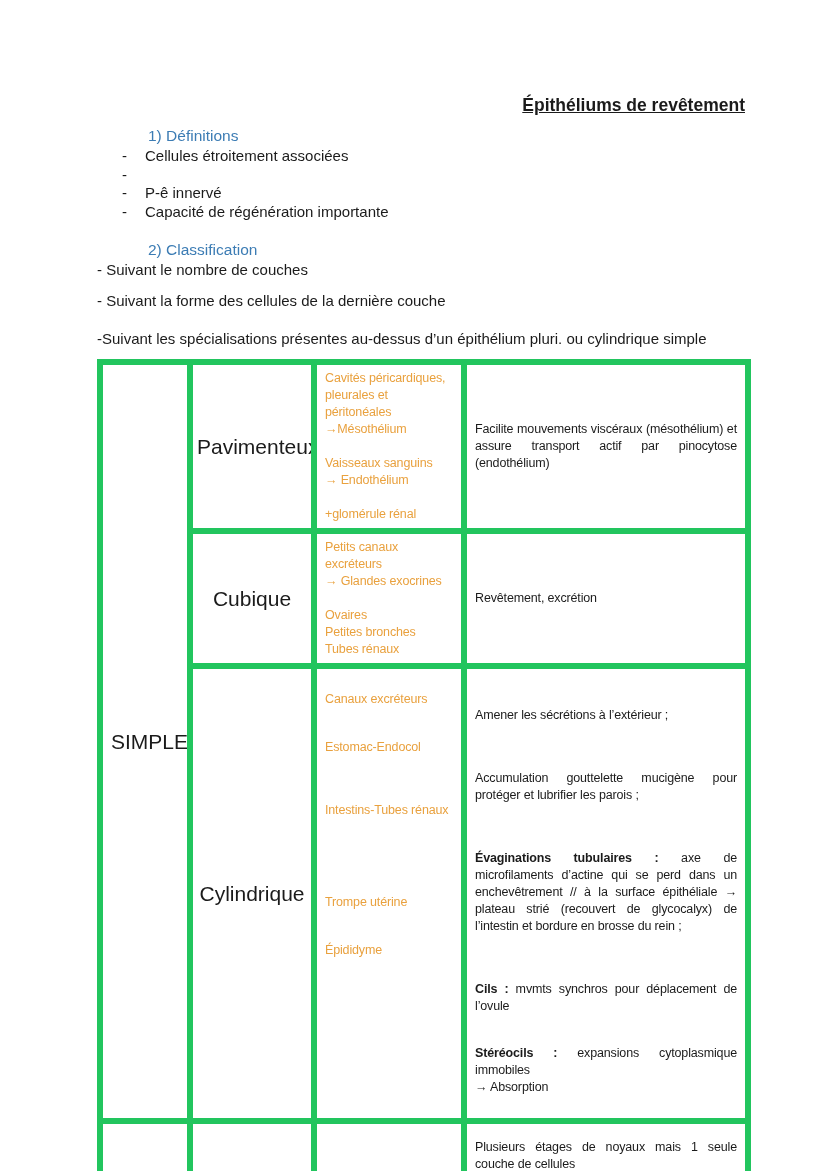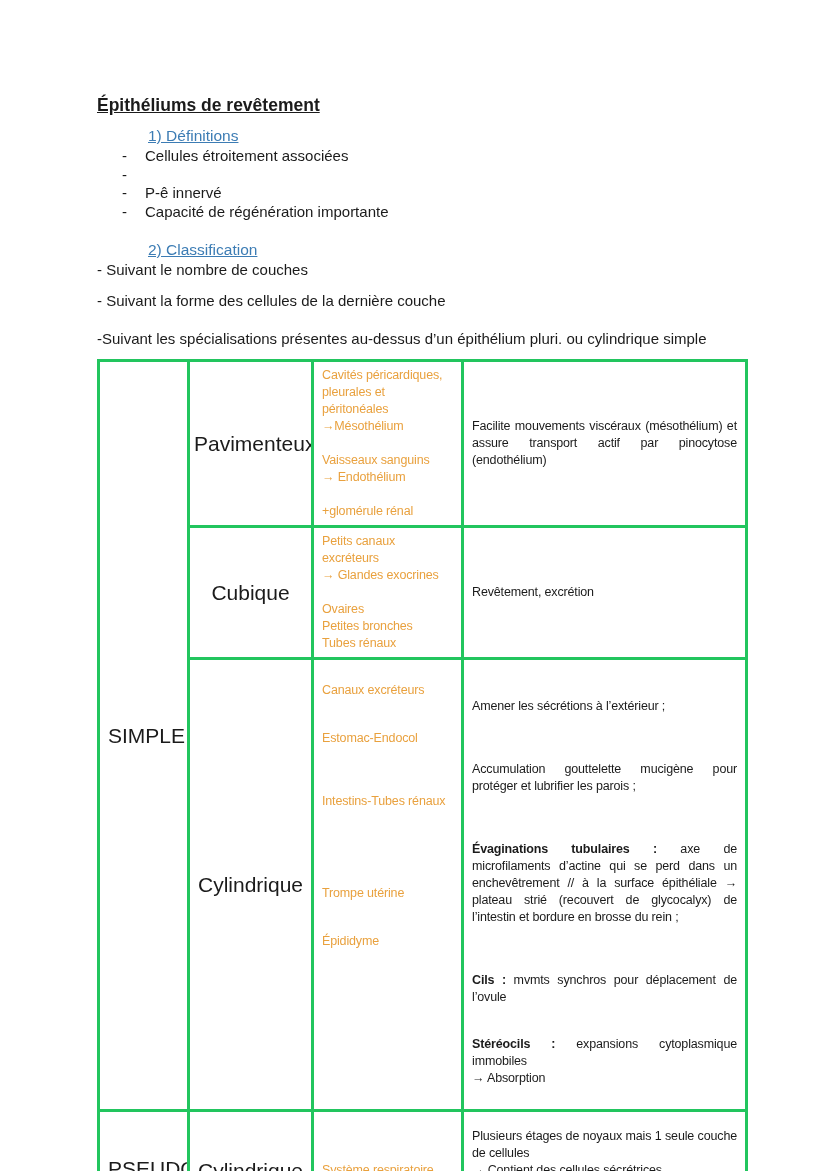--- a/index.html
+++ b/index.html
@@ -3,40 +3,40 @@
 <meta charset="utf-8">
 <style>
   html,body{margin:0;padding:0}
   body{
     width:828px;min-height:1171px;background:#ffffff;
     font-family:"Liberation Sans",sans-serif;color:#1b1b1b;font-size:15px;
     overflow:hidden;
   }
   .page{padding:95px 83px 40px 97px}
 
-  .title{font-size:17.5px;font-weight:700;text-decoration:underline;text-align:left;line-height:21px;margin:0 0 10px 0}
+  .title{font-size:17.5px;font-weight:700;text-decoration:underline;text-align:right;line-height:21px;margin:0 0 10px 0}
 
-  .section-heading{color:var(--heading-blue,#3c7cb4);font-weight:400;font-size:15.5px;text-decoration:underline;line-height:19px;margin:0 0 2px 51px}
+  .section-heading{color:var(--heading-blue,#3c7cb4);font-weight:400;font-size:15.5px;line-height:19px;margin:0 0 2px 51px}
   .classification-heading{margin:19px 0 0 51px}
 
   .intro{margin:0;line-height:19px}
 
   .bullets{margin:0 0 0 25px}
   .bullet{display:flex;line-height:18.6px}
   .bullet .dash{flex:none;width:23px}
 
   .crit-row{display:flex;align-items:flex-end;line-height:21px;margin:0}
   .crit-label{flex:none}
   .arrow-col{margin-left:7px}
   .arrow-col div{line-height:21px}
   .crit2{margin:11px 0 0 0;line-height:19px}
   .crit3{margin:19px 0 0 0;line-height:19px}
 
   table.epi{border-collapse:collapse;table-layout:fixed;width:648px;margin-top:11px}
-  .epi td{border:3px solid #22c55e;padding:5px 8px;font-size:12.5px;line-height:17px;letter-spacing:-0.15px;vertical-align:top;overflow:hidden}
+  .epi td{border:6px solid #22c55e;padding:5px 8px;font-size:12.5px;line-height:17px;letter-spacing:-0.15px;vertical-align:top;overflow:hidden}
   .epi td.cat{font-size:21px;letter-spacing:0;text-align:center;vertical-align:middle;line-height:20px}
   .epi td.shape{font-size:21px;letter-spacing:0;text-align:center;vertical-align:middle;padding:5px 4px}
   .epi td.examples{color:var(--example-orange,#e9a13e);white-space:pre-line}
   .epi td.func{text-align:justify;white-space:pre-line}
   .epi td.v-mid{vertical-align:middle}
 
   .cyl-ex div{line-height:17px}
   .ex-gap-1{margin-top:14px}
   .ex-gap-2{margin-top:29px}
   .ex-gap-3{margin-top:58px}

